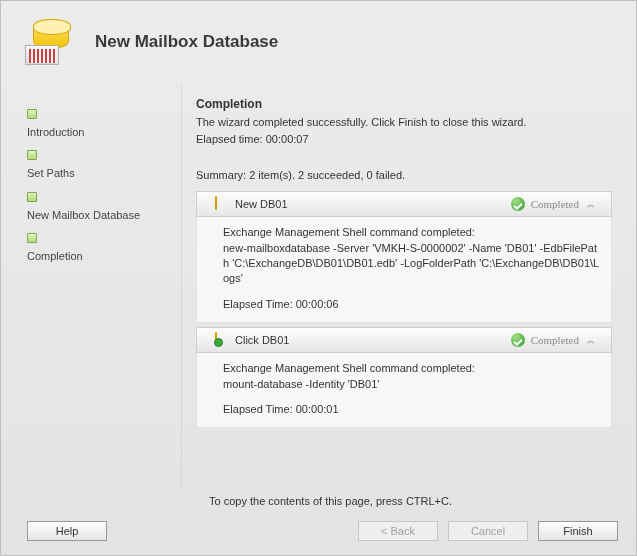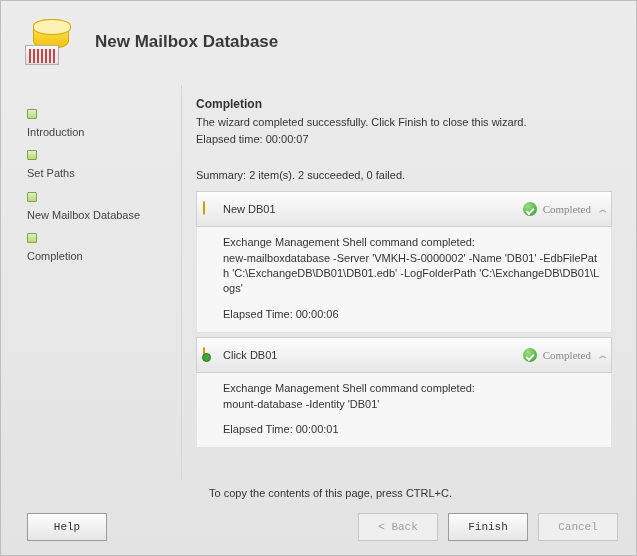--- a/index.html
+++ b/index.html
@@ -115,24 +115,24 @@
     line-height: 1.4;
   }
   .elapsed { margin: 2px 0 20px 0; }
   .summary { margin-bottom: 8px; }
   .task {
     margin-bottom: 4px;
   }
   .task-hdr {
     background: linear-gradient(#fdfdfd, #e6e6e6);
     border: 1px solid #cfcfcf;
-    height: 36px;
+    height: 26px;
     display: flex;
     align-items: center;
-    padding: 0 6px;
+    padding: 0 18px;
     gap: 6px;
     font-size: 11px;
   }
   .task-icon {
     width: 14px; height: 14px;
     position: relative;
     flex-shrink: 0;
   }
   .db-ico {
     width: 12px; height: 12px;
@@ -190,23 +190,23 @@
     padding: 0 18px 14px 18px;
   }
   .copyhint { margin: 6px 0 12px 190px; }
   .btnbar {
     display: flex;
     align-items: center;
     gap: 10px;
   }
   .btnbar .spacer { flex:1; }
   button.wiz {
-    width: 80px; height: 28px;
-    font-size: 11px;
-    font-family: Liberation Mono, monospace;
+    width: 80px; height: 20px;
+    font-size: 11px;
+    font-family: Liberation Sans, sans-serif;
     background: linear-gradient(#fdfdfd,#e6e6e6);
     border: 1px solid #9a9a9a;
     color: #333;
     cursor: pointer;
   }
   button.wiz:disabled {
     color: #a0a0a0;
     border-color: #c6c6c6;
     background: #efefef;
     cursor: default;
@@ -290,18 +290,18 @@
 
     </div>
   </div>
 
   <div class="footer-area">
     <div class="copyhint">To copy the contents of this page, press CTRL+C.</div>
     <div class="btnbar">
       <button class="wiz help-btn">Help</button>
       <span class="spacer"></span>
       <button class="wiz" disabled="">&lt; Back</button>
+      <button class="wiz" disabled="">Cancel</button>
       <button class="wiz">Finish</button>
-      <button class="wiz" disabled="">Cancel</button>
     </div>
   </div>
 
 </div>
 
 </body></html>

